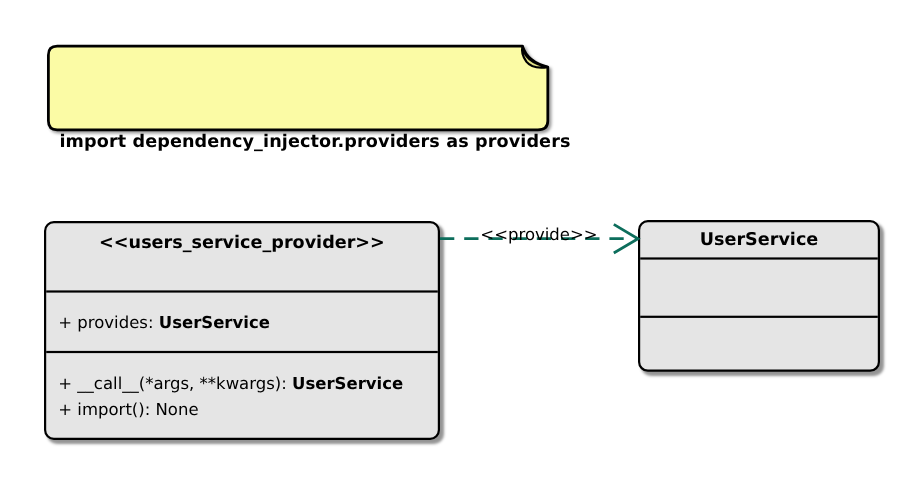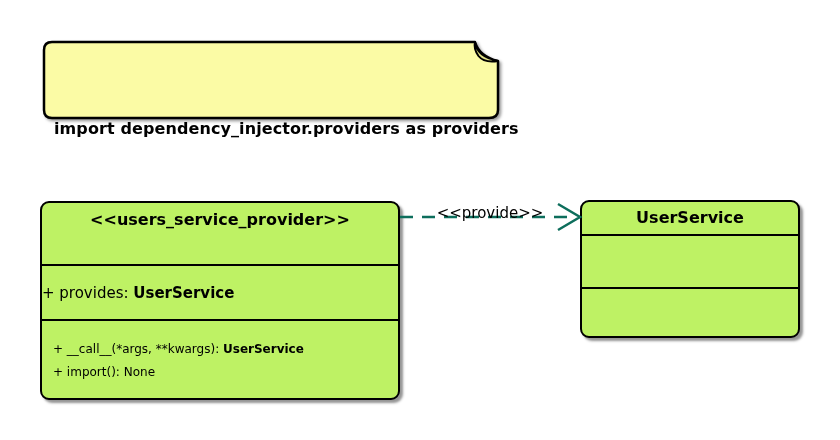--- a/index.html
+++ b/index.html
@@ -19,44 +19,44 @@
     position: absolute; left: 12px; top: 0; right: 28px; height: 100%;
     display: flex; align-items: center;
     font-weight: bold; font-size: 16px; letter-spacing: 0.1px;
     white-space: nowrap;
     margin-top: 48px;
   }
 
   
   .uml-class {
     position: absolute;
-    background: #bef264;
+    background: #e5e5e5;
     border: 2px solid #000000;
     border-radius: 9px;
     box-shadow: 3px 3px 2.5px rgba(0,0,0,0.42);
     box-sizing: border-box;
     display: flex; flex-direction: column;
   }
   .singleton { left: 40px; top: 201px; width: 360px; height: 199px; }
   .userservice { left: 580px; top: 200px; width: 220px; height: 138px; }
 
   .class-header {
     text-align: center; font-weight: bold; font-size: 16px; line-height: 22px;
   }
   .singleton .class-header { flex: 0 0 55px; padding-top: 6px; }
   .userservice .class-header { flex: 0 0 32px; display: flex; align-items: center; justify-content: center; }
 
   .class-section { border-top: 2px solid #000000; }
   .attr-section {
     flex: 0 0 55px; display: flex; align-items: center;
-    font-size: 15px; box-sizing: border-box;
+    padding-left: 11px; font-size: 15px; box-sizing: border-box;
   }
   .method-section {
     flex: 1 1 auto;
-    padding: 17px 0 0 11px; font-size: 12px; line-height: 23px;
+    padding: 17px 0 0 11px; font-size: 15px; line-height: 23px;
     box-sizing: border-box;
   }
   .empty-mid { flex: 0 0 53px; box-sizing: border-box; }
   .empty-bottom { flex: 1 1 auto; box-sizing: border-box; }
 
   .member-line { white-space: nowrap; }
   .type-bold { font-weight: bold; }
 
   
   .arrow-svg { position: absolute; left: 398px; top: 196px; }

